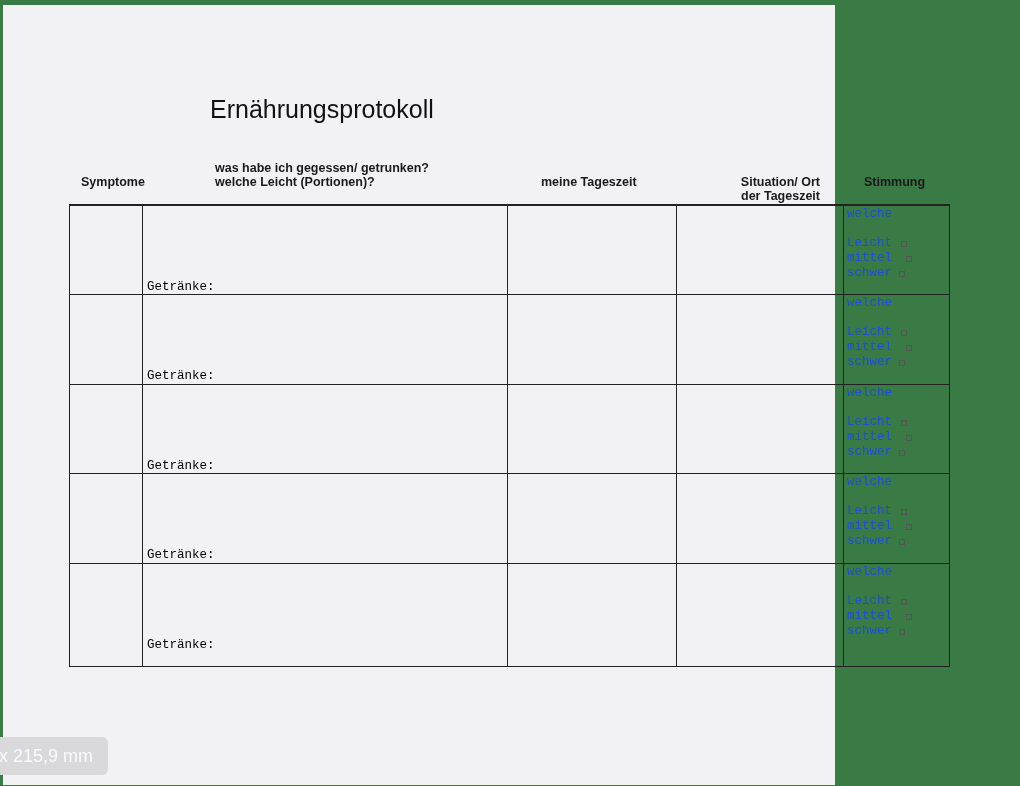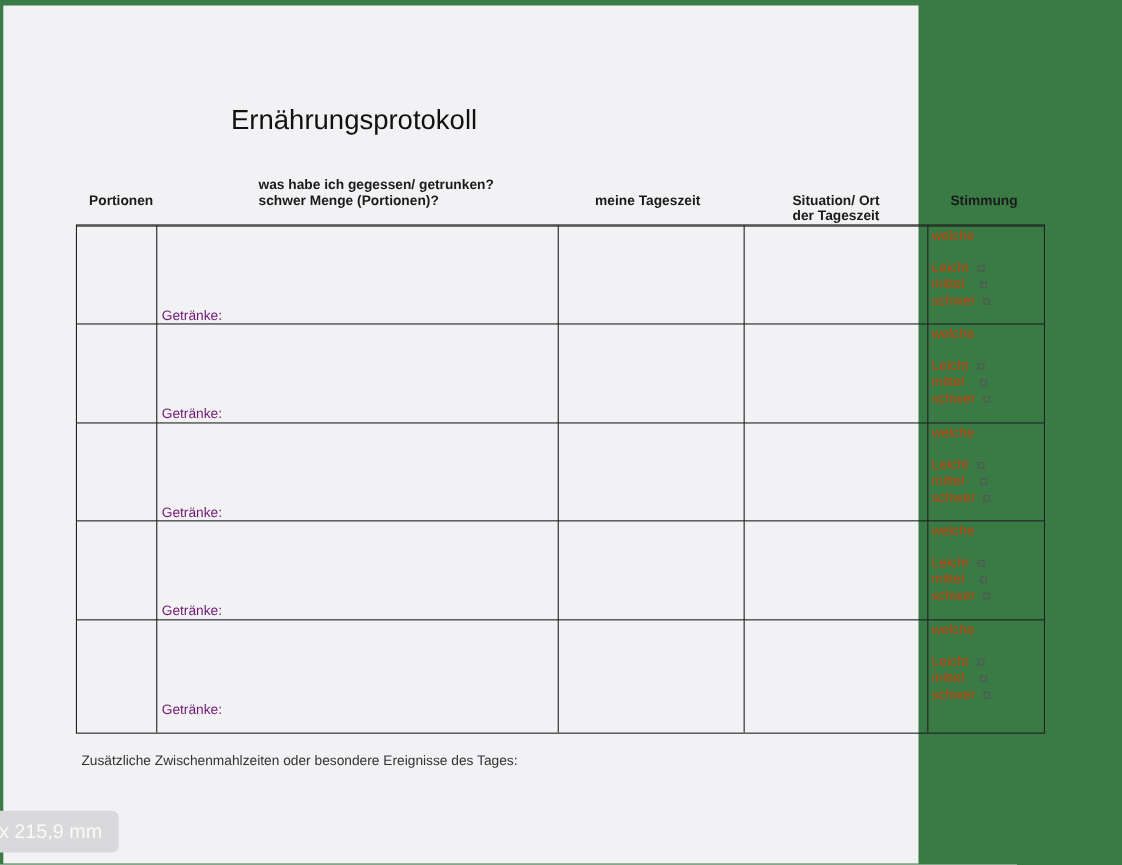--- a/index.html
+++ b/index.html
@@ -21,46 +21,46 @@
     position: absolute; font-size: 12.5px; font-weight: bold; color: #1a1a1a;
     line-height: 14px;
   }
   .tbl {
     position: absolute; left: 66px; top: 199px; width: 881px; height: 463px;
     border: 1px solid #222; border-top: 1px solid #222;
   }
   .row { position: absolute; left: 0; width: 100%; border-top: 1px solid #222; }
   .row:first-child { border-top: none; }
   .vline { position: absolute; top: 0; bottom: 0; width: 1px; background: #222; }
-  .cell-text { position: absolute; font-size: 12.5px; color: #701a75; line-height: 15px; }
-  .sym { position: absolute; font-size: 12.5px; color: #c2410c; line-height: 15px; }
+  .cell-text { position: absolute; font-size: 12.5px; color: #000000; line-height: 15px; font-family: Liberation Mono, monospace; }
+  .sym { position: absolute; font-size: 12.5px; color: #1d4ed8; line-height: 15px; font-family: Liberation Mono, monospace; }
   .sym .line { display: flex; align-items: center; height: 15px; }
   .sym .lbl { display: inline-block; }
   .box { display: inline-block; width: 6px; height: 6px; border: 1px solid #555; margin-left: 9px; }
   .footer { position: absolute; left: 71px; top: 679px; font-size: 12.5px; color: #333; }
   .badge {
     position: absolute; left: -3px; top: 737px; width: 111px; height: 38px;
     background: #d9d8db; border-radius: 0 6px 6px 0;
     color: #fafafa; font-size: 18px; line-height: 38px; padding-left: 2px;
     white-space: nowrap; overflow: hidden;
   }
 </style>
 </head>
 <body>
 
 <div class="page">
   <div class="title">Ernährungsprotokoll</div>
 
-  <div class="hdr" style="left:78px; top:170px;">Portionen</div>
-  <div class="hdr" style="left:212px; top:156px;margin-left:20px;">
+  <div class="hdr" style="left:78px; top:170px;">Symptome</div>
+  <div class="hdr" style="left:212px; top:156px;">
     <div>was habe ich gegessen/ getrunken?</div>
-    <div>schwer Menge (Portionen)?</div>
+    <div>welche Leicht (Portionen)?</div>
   </div>
   <div class="hdr" style="left:538px; top:170px;">meine Tageszeit</div>
-  <div class="hdr" style="left:697px; top:170px; text-align:center; width:120px;">
+  <div class="hdr" style="left:697px; top:170px; text-align:right; width:120px;">
     <div>Situation/ Ort</div>
     <div>der Tageszeit</div>
   </div>
   <div class="hdr" style="left:861px; top:170px;">Stimmung</div>
 
   <div class="tbl">
     <div class="vline" style="left:72px;"></div>
     <div class="vline" style="left:437px;"></div>
     <div class="vline" style="left:606px;"></div>
     <div class="vline" style="left:773px;"></div>
@@ -159,16 +159,15 @@
             <span class="box" style="margin-left:14px;"></span>
           </div>
         <div class="line">
             <span class="lbl">schwer</span>
             <span class="box" style="margin-left:7px;"></span>
           </div>
       </div>
     </div>
   </div>
 
-  <div class="footer">Zusätzliche Zwischenmahlzeiten oder besondere Ereignisse des Tages:</div>
 </div>
 
 <div class="badge">x 215,9 mm</div>
 
 </body></html>

